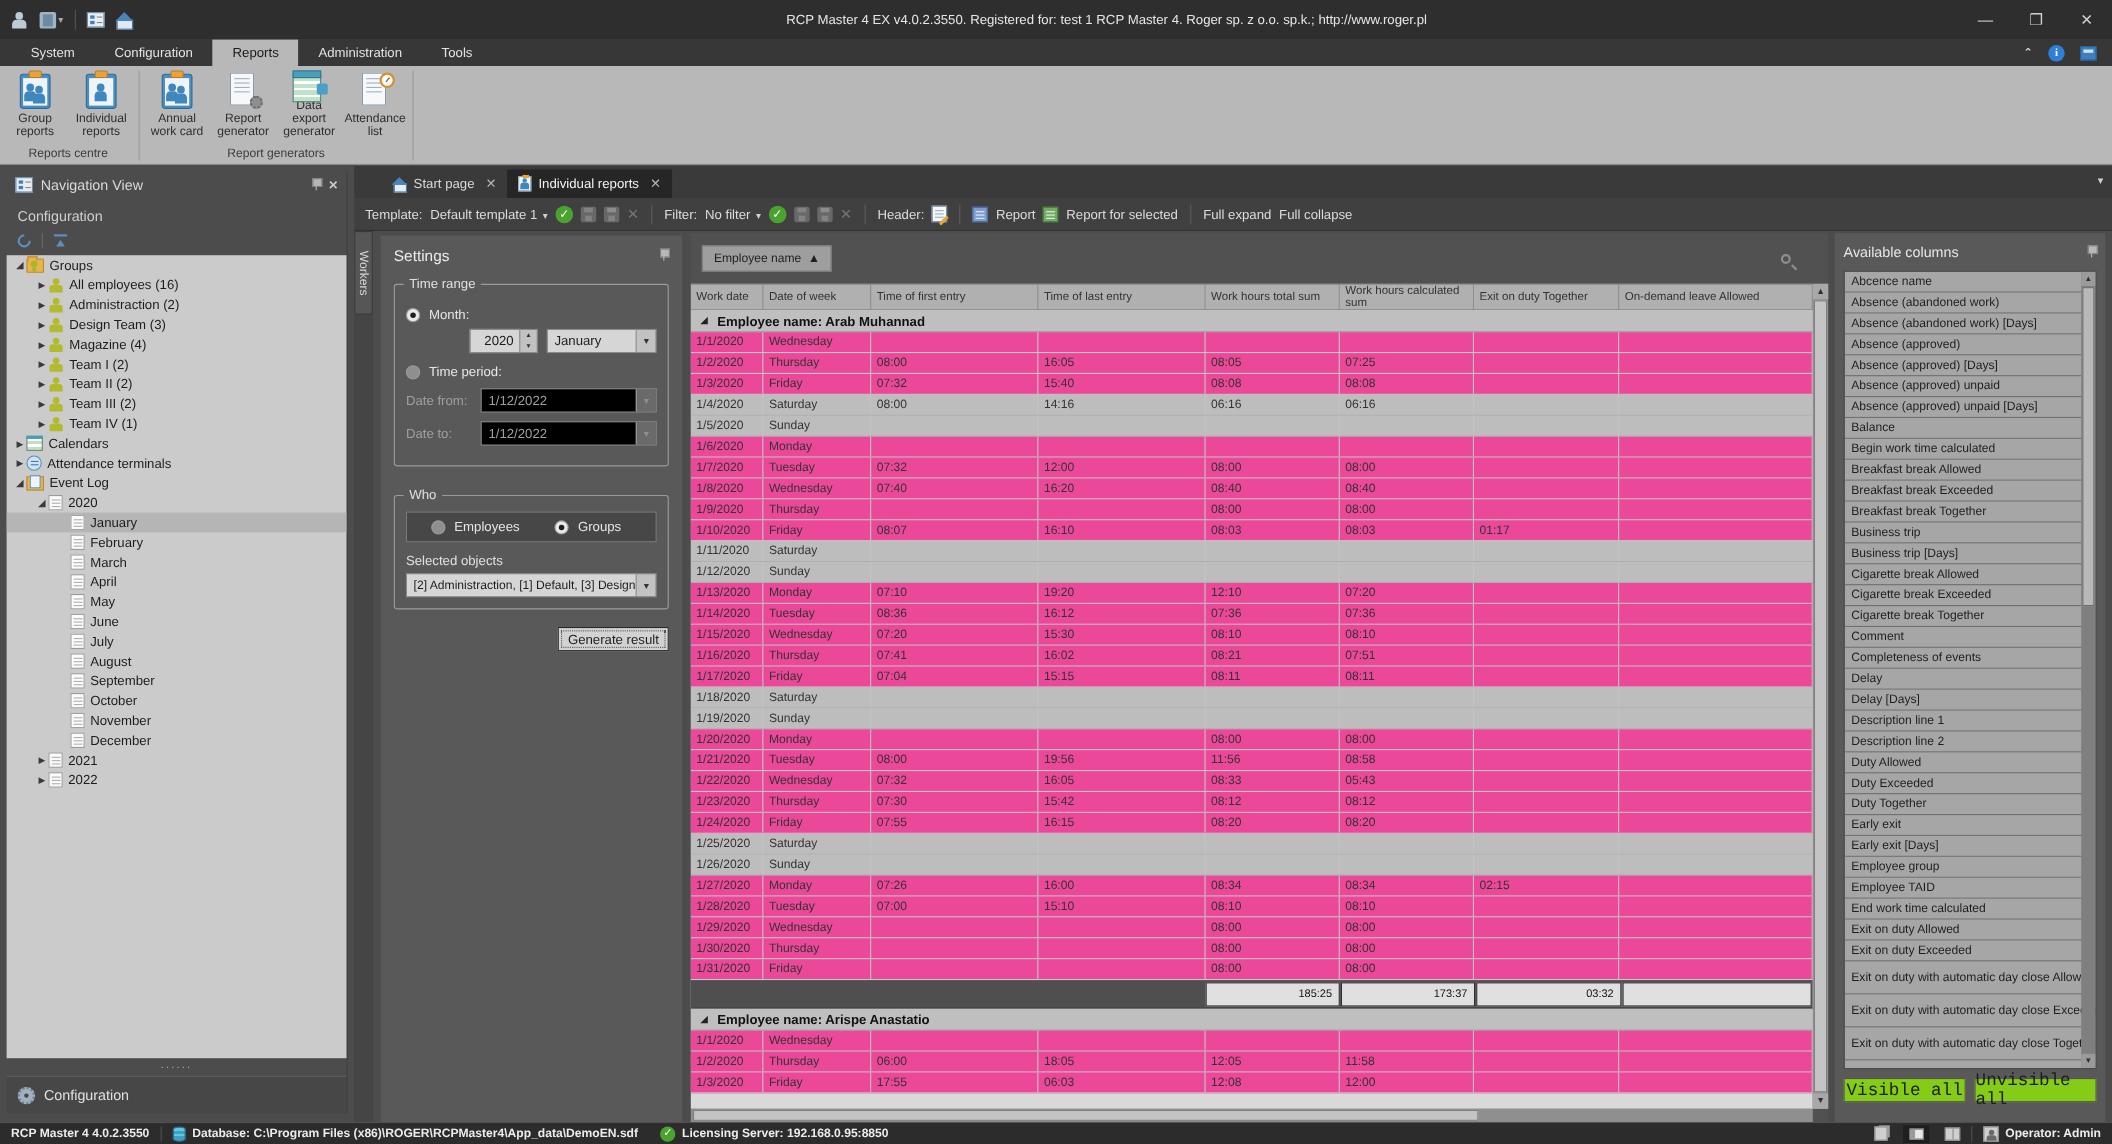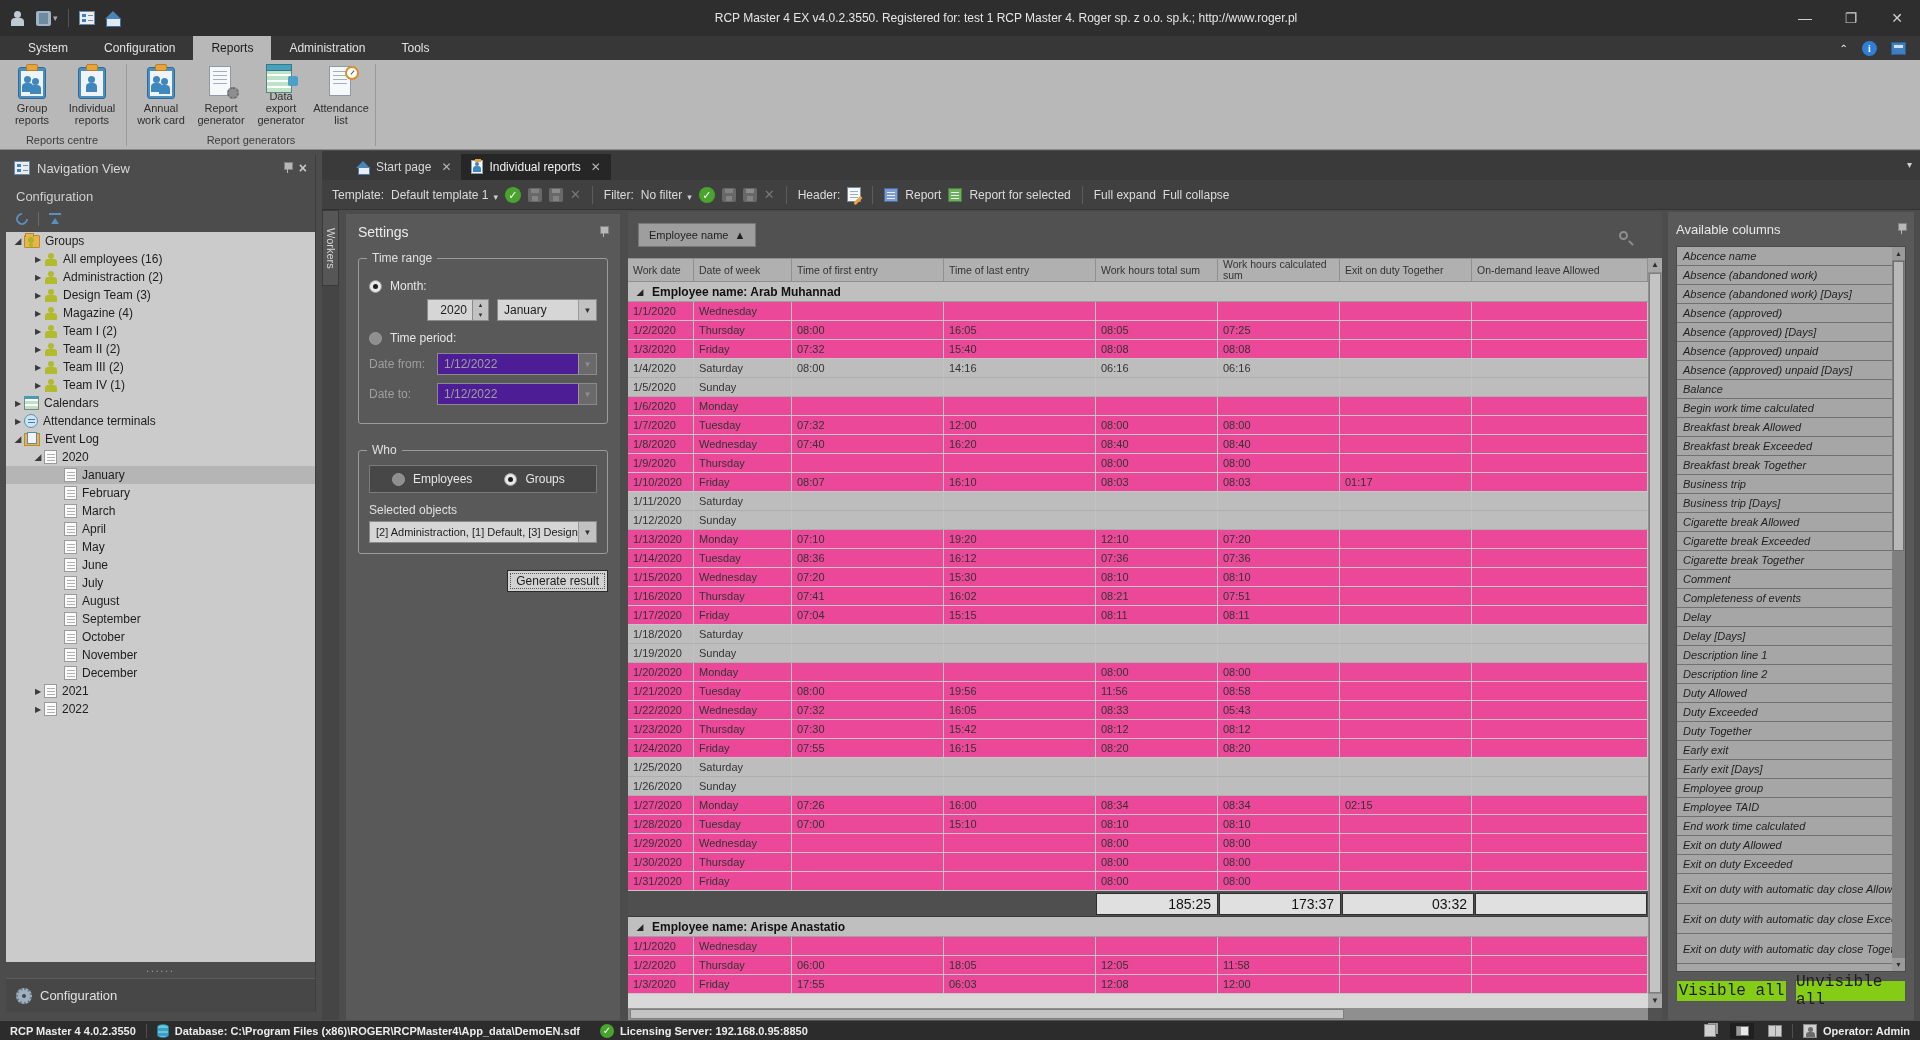--- a/index.html
+++ b/index.html
@@ -158,21 +158,21 @@
   .radio.sel::after{content:"";position:absolute;left:3px;top:3px;width:5px;height:5px;border-radius:50%;background:#1d1d1d;}
   .radio.dis{background:#8f8f8f;}
   .month-row{display:flex;align-items:center;margin:6px 0 10px 58px;}
   .spinbox{display:flex;height:22px;}
   .spin-val{width:46px;background:#d6d6d6;color:#1d1d1d;font-size:12px;display:flex;align-items:center;justify-content:flex-end;padding-right:5px;border:1px solid #8a8a8a;}
   .spin-btns{width:16px;display:flex;flex-direction:column;border:1px solid #8a8a8a;border-left:none;}
   .spin-btns div{flex:1;background:#c2c2c2;color:#333;font-size:6px;display:flex;align-items:center;justify-content:center;}
   .combo{display:flex;height:22px;border:1px solid #8a8a8a;flex:1;}
   .combo .cval{flex:1;background:#d6d6d6;color:#1d1d1d;font-size:12px;display:flex;align-items:center;padding:0 6px;white-space:nowrap;overflow:hidden;}
   .combo .carr{width:18px;background:#c2c2c2;border-left:1px solid #9a9a9a;color:#333;font-size:8px;display:flex;align-items:center;justify-content:center;}
-  .combo.dis .cval{background:#4c1d95;color:#9f9f9f;}
+  .combo.dis .cval{background:#000000;color:#9f9f9f;}
   .combo.dis .carr{background:#6a6a6a;color:#8f8f8f;}
   .date-row{display:flex;align-items:center;gap:6px;margin:8px 0;font-size:12px;color:#9f9f9f;}
   .date-row .dlabel{width:62px;}
   .who-field{background:#474747;border:1px solid #7a7a7a;display:flex;align-items:center;height:28px;padding:0 10px;gap:8px;}
   .who-field .radio-row{margin:12px;flex:1;}
   .sel-obj-label{font-size:12px;color:#e0e0e0;margin:10px 0 4px 0;}
   .gen-row{display:flex;justify-content:flex-end;margin-top:16px;}
   .gen-btn{background:#d2d2d2;border:1px solid #2a2a2a;outline:1px dotted #555;outline-offset:-4px;color:#1d1d1d;font-size:12px;padding:3px 8px;}
 
   
@@ -183,35 +183,35 @@
   .lens::after{content:"";position:absolute;width:2px;height:6px;background:#8f8f8f;transform:rotate(-45deg);left:9px;top:7px;}
   .gheader{position:absolute;left:0;top:46px;right:14px;height:24px;display:flex;background:#b0b0b0;border-top:1px solid #8f8f8f;border-bottom:1px solid #8f8f8f;}
   .gh-cell{border-right:1px solid #8f8f8f;font-size:10.5px;color:#333;display:flex;align-items:center;padding:0 5px;line-height:11px;overflow:hidden;}
   .gbody{position:absolute;left:0;top:70px;right:14px;bottom:12px;overflow:hidden;background:#d9d9d9;}
   .grow{display:flex;height:19px;background:#ec4899;border-bottom:1px solid #c6c6c6;}
   .grow.weekend{background:#bdbdbd;border-bottom-color:#aeaeae;}
   .gcell{border-right:1px solid #c3c3c3;font-size:11px;color:#333;display:flex;align-items:center;padding:0 5px;overflow:hidden;white-space:nowrap;}
   .ghdr-row{display:flex;align-items:center;height:20px;background:#bfbfbf;border-bottom:1px solid #9f9f9f;font-size:12px;font-weight:bold;color:#111;padding-left:6px;gap:6px;}
   .ghdr-row .exp{color:#222;}
   .gsummary{display:flex;height:26px;background:#4f4f4f;align-items:center;border-bottom:1px solid #3a3a3a;}
-  .sumbox{background:#e0e0e0;border:1px solid #2e2e2e;height:22px;display:flex;align-items:center;justify-content:flex-end;padding:0 6px;font-size:14px;color:#111;margin-right:1px;}
+  .sumbox{background:#e0e0e0;border:1px solid #2e2e2e;height:22px;display:flex;align-items:center;justify-content:flex-end;padding:0 6px;font-size:10px;color:#111;margin-right:1px;}
   .c0{width:66px;flex:none;} .c1{width:98px;flex:none;} .c2{width:152px;flex:none;} .c3{width:152px;flex:none;}
   .c4{width:122px;flex:none;} .c5{width:122px;flex:none;} .c6{width:132px;flex:none;} .c7{flex:1;}
   .vsb{position:absolute;right:0;top:46px;width:14px;bottom:12px;background:#8f8f8f;display:flex;flex-direction:column;}
   .vsb .arr{height:14px;background:#a8a8a8;color:#2e2e2e;font-size:8px;text-align:center;line-height:14px;flex:none;}
   .vsb .thumb{flex:1;background:#c4c4c4;border:1px solid #7f7f7f;margin:1px;}
   .hsb{position:absolute;left:0;bottom:0;right:14px;height:12px;background:#8f8f8f;}
   .hsb .thumb{position:absolute;left:2px;top:1px;width:70%;height:10px;background:#c4c4c4;border:1px solid #7f7f7f;}
 
   
   .rightpanel{position:absolute;right:6px;top:61px;width:246px;bottom:0;background:#595959;padding:4px 8px;}
   .rp-head{display:flex;align-items:center;height:26px;}
   .rp-title{flex:1;font-size:13px;color:#e8e8e8;}
   .collist{position:relative;margin-top:4px;height:726px;overflow:hidden;border:1px solid #4a4a4a;}
-  .col-item{height:19px;background:#a6a6a6;border-bottom:1px solid #717171;font-size:11px;color:#1f1f1f;display:flex;align-items:center;padding:0 6px;white-space:nowrap;overflow:hidden;font-style:italic;}
+  .col-item{height:19px;background:#a6a6a6;border-bottom:1px solid #717171;font-size:11px;color:#1f1f1f;display:flex;align-items:center;padding:0 6px;white-space:nowrap;overflow:hidden;}
   .col-item:nth-child(n+34){height:30px;}
   .rp-sb{position:absolute;right:0;top:0;width:13px;height:100%;background:#7f7f7f;}
   .rp-sb .arr{height:13px;background:#9a9a9a;color:#2e2e2e;font-size:7px;text-align:center;line-height:13px;}
   .rp-sb .arr.bot{position:absolute;bottom:0;left:0;right:0;}
   .rp-sb .thumb{position:absolute;left:1px;right:1px;top:14px;height:40%;background:#b8b8b8;border:1px solid #6f6f6f;}
   .rp-buttons{display:flex;gap:8px;margin-top:8px;}
   .rp-btn{flex:1;height:22px;background:#84cc16;border:1px solid #555;color:#1d1d1d;font-size:16px;display:flex;align-items:center;justify-content:center;font-family:Liberation Mono, monospace;}
 
   
   .statusbar{position:absolute;left:0;bottom:0;width:100%;height:20px;background:#2c2c2c;border-top:1px solid #505050;display:flex;align-items:center;font-size:11px;color:#ececec;font-weight:bold;}

